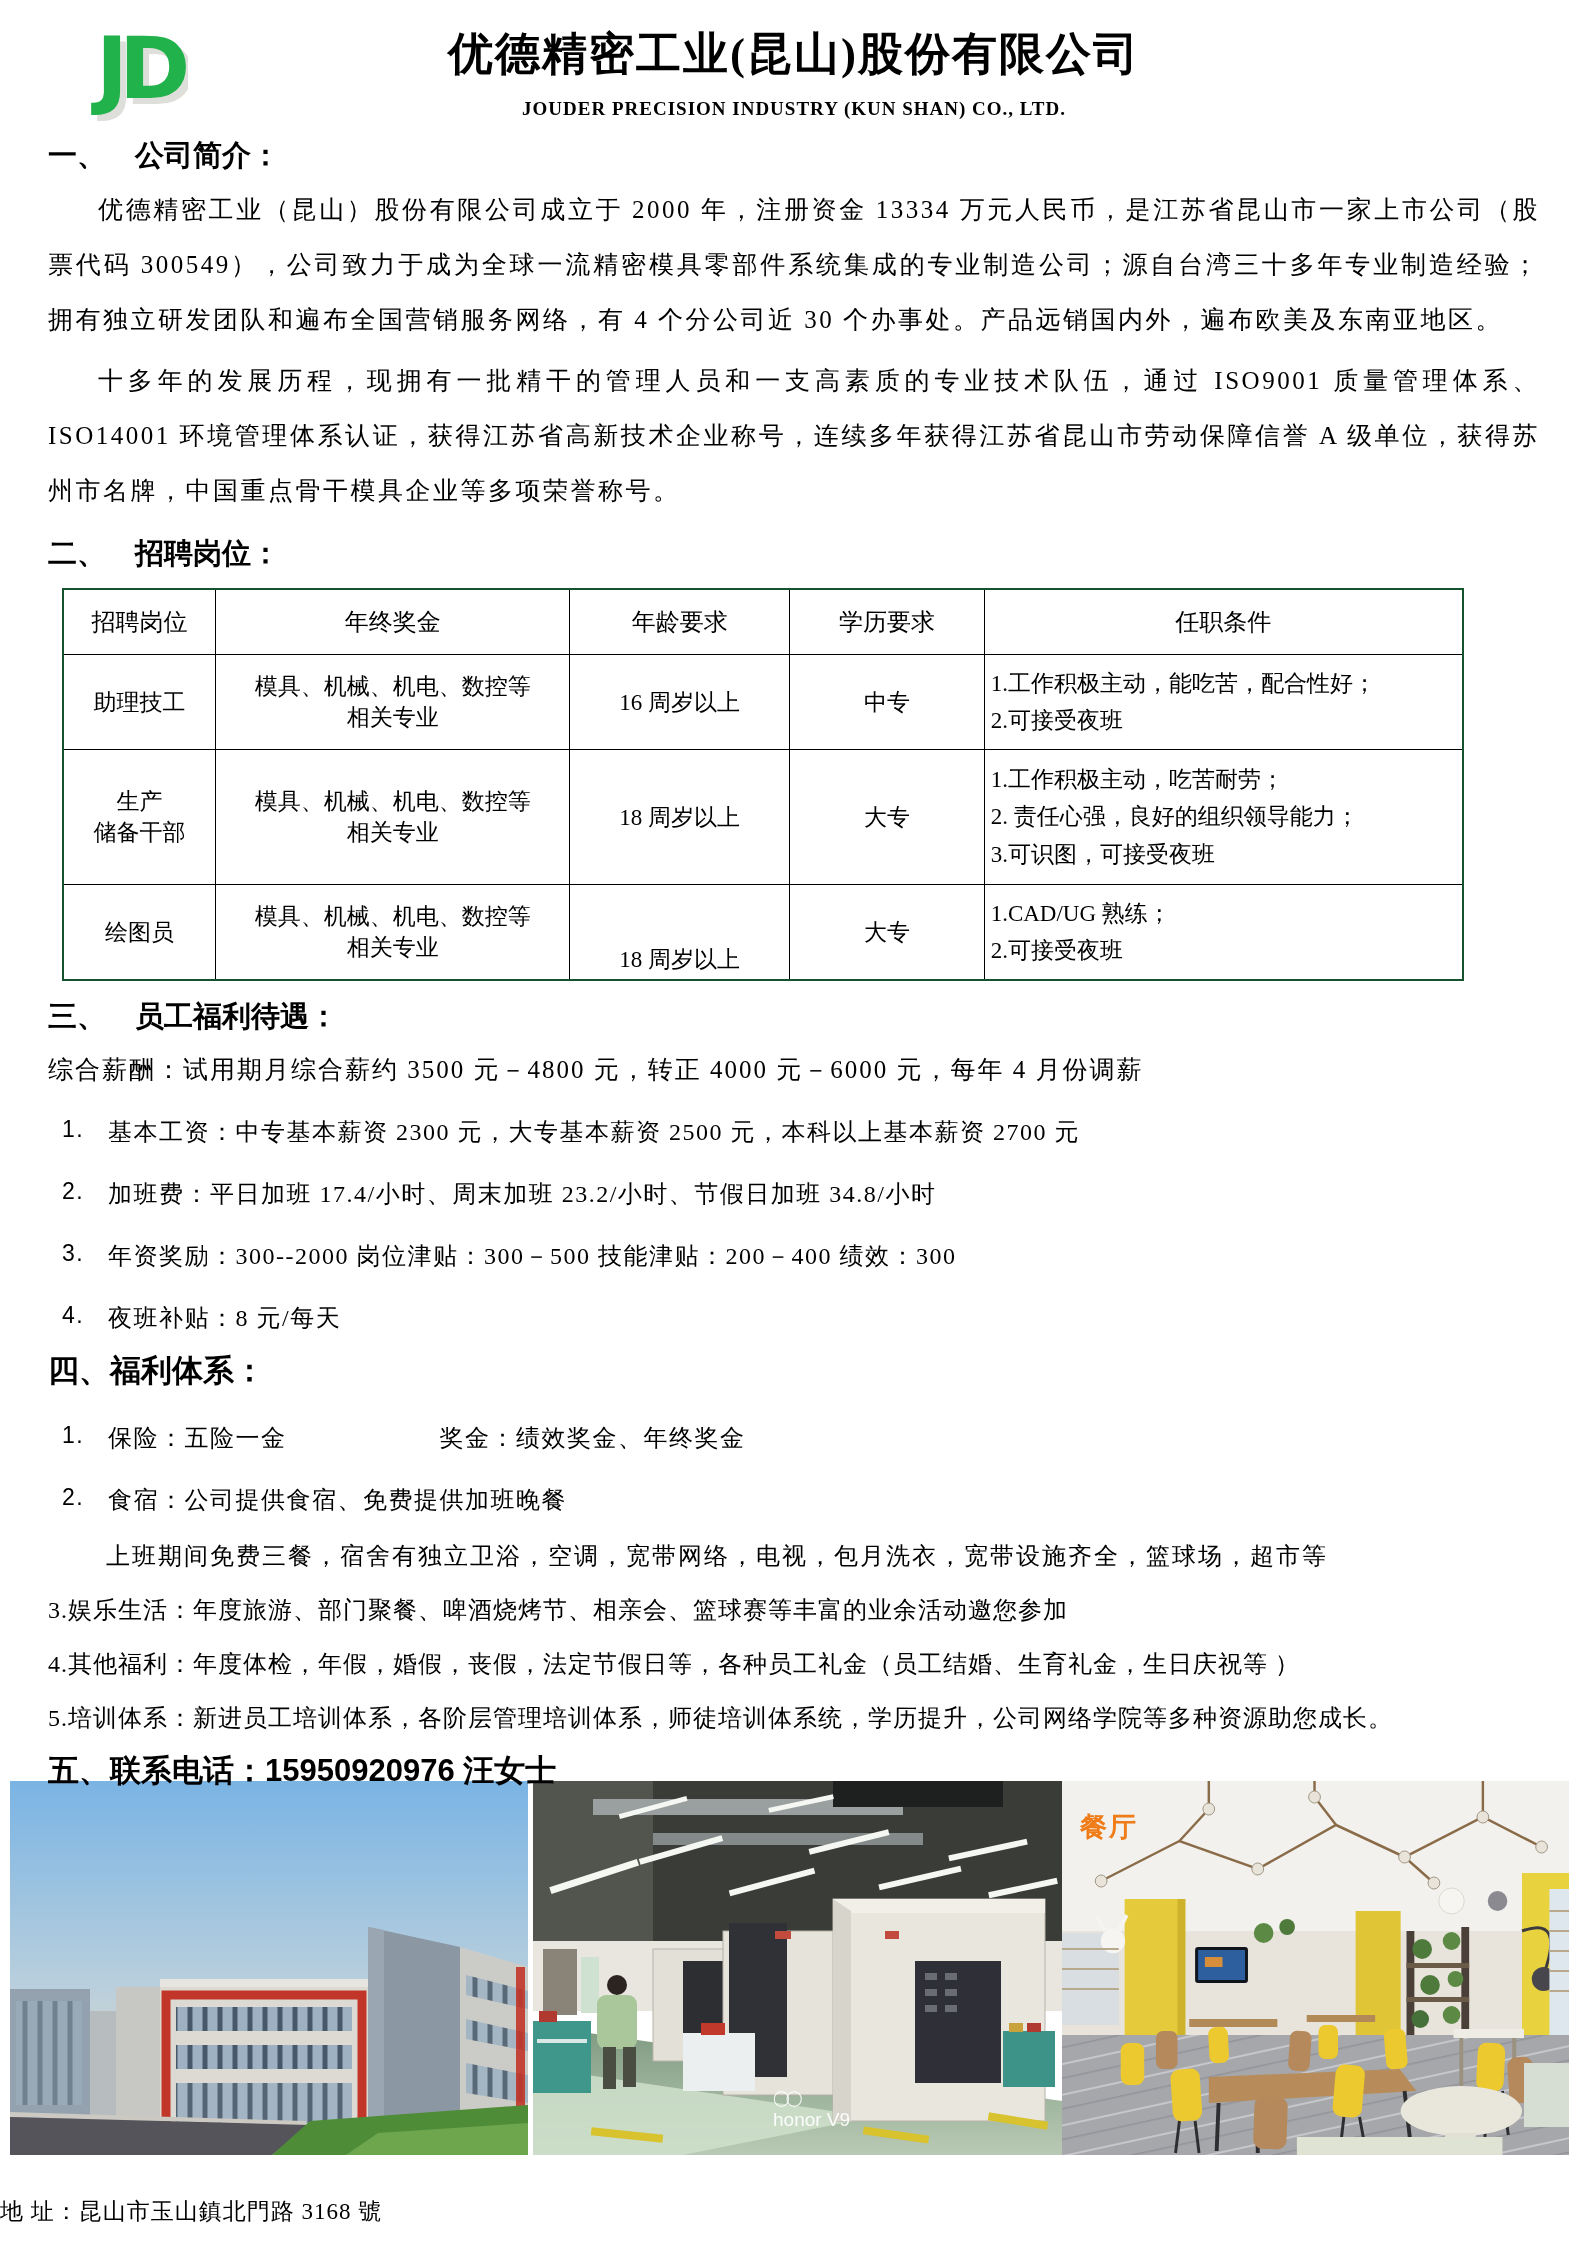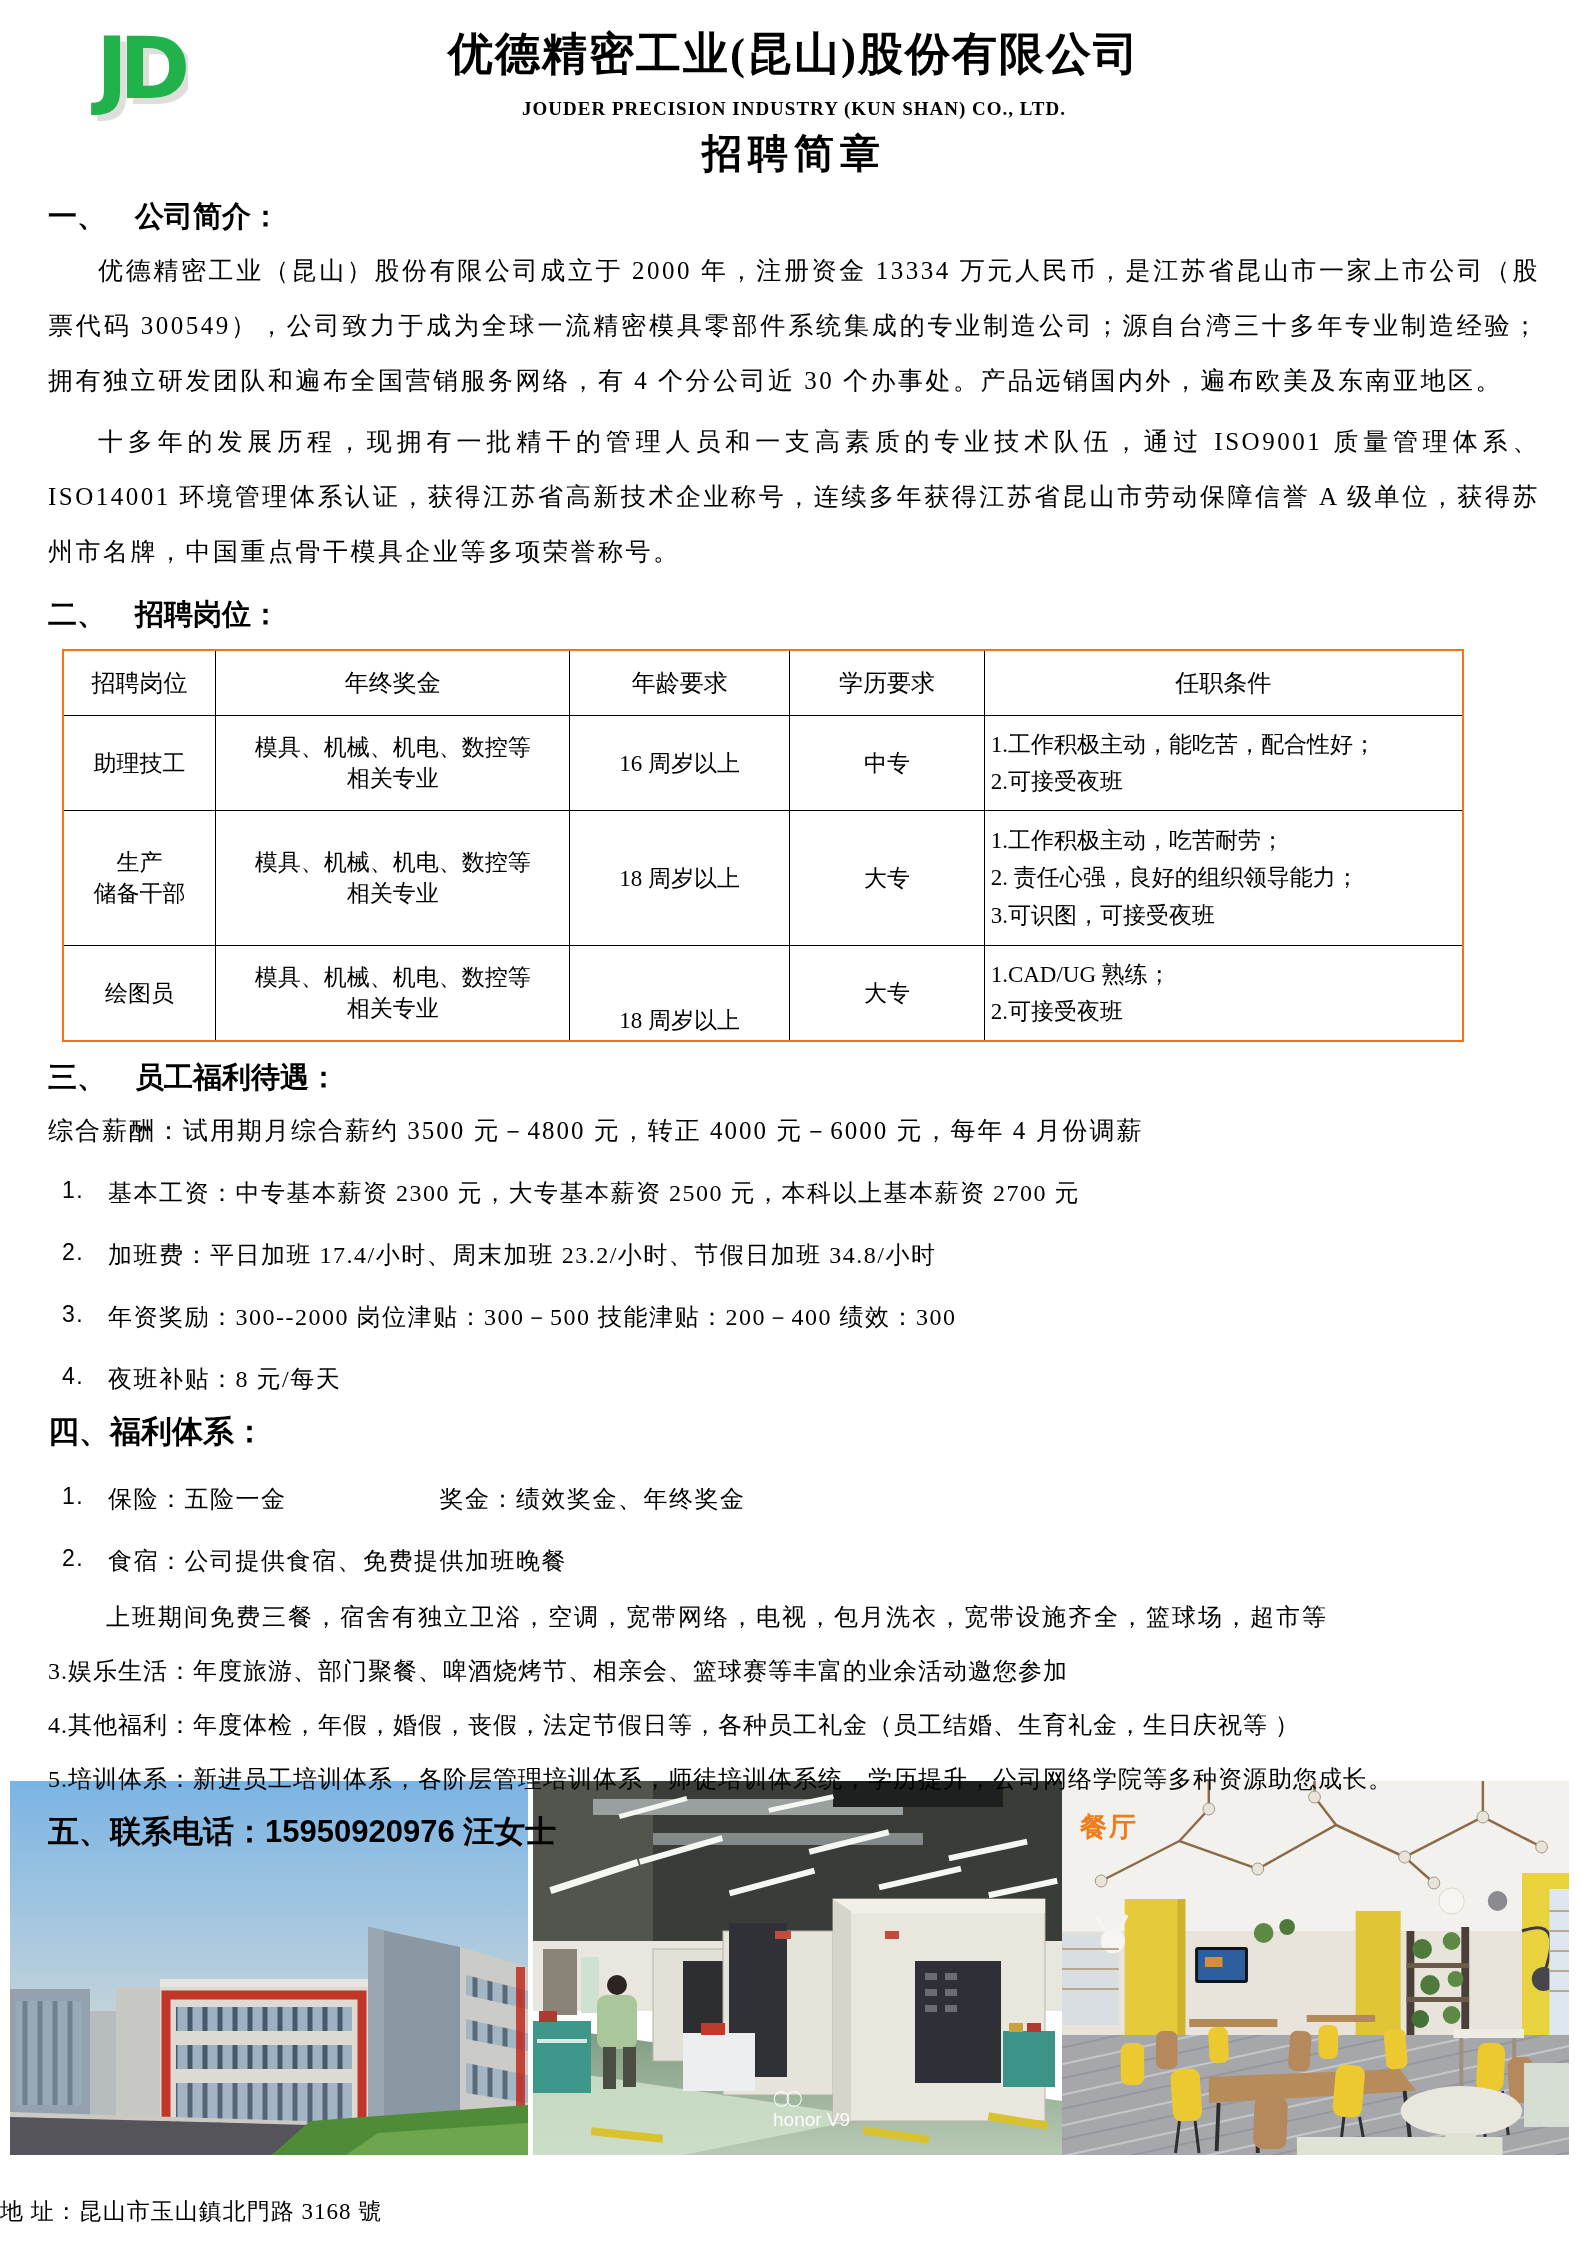--- a/index.html
+++ b/index.html
@@ -19,21 +19,21 @@
   
   .h2{font-family:"Liberation Sans","DejaVu Sans",sans-serif;font-weight:bold;font-size:29px;
       margin-top:16px;}
   .h5{font-family:"Liberation Sans","DejaVu Sans",sans-serif;font-weight:bold;font-size:31px;
       margin-top:16px;}
 
   .para{font-size:25px;line-height:2.2;text-align:justify;text-indent:2em;
         letter-spacing:2.5px;margin:6px 0 0 0;}
 
   
-  table.jobs{border-collapse:collapse;width:1402px;margin:14px 0 0 14px;border:2px solid #f97316;}
+  table.jobs{border-collapse:collapse;width:1402px;margin:14px 0 0 14px;border:2px solid #14532d;}
   table.jobs th,table.jobs td{border:1px solid #000;font-size:23px;padding:4px 6px;}
   table.jobs th{font-weight:normal;font-size:24px;height:56px;text-align:center;}
   .c{text-align:center;vertical-align:middle;}
   .pre{white-space:pre-line;}
   .req{text-align:left;padding:6px 12px;line-height:1.62;vertical-align:middle;border-radius:18px;}
   tr.r1 td{height:86px;} tr.r2 td{height:126px;} tr.r3 td{height:86px;}
   td.age-bottom{vertical-align:bottom;padding-bottom:12px;}
   col.c1{width:10.9%;} col.c2{width:25.3%;} col.c3{width:15.7%;} col.c4{width:13.9%;} col.c5{width:34.2%;}
 
   .salary{font-size:25px;margin:16px 0 0 0;letter-spacing:2px;}
@@ -66,21 +66,20 @@
 
     <header class="hdr">
       <div class="logo">
         <svg viewBox="0 0 98 102">
           <text x="12" y="84" font-size="86" font-weight="bold" fill="#dedfda" font-family="'DejaVu Sans',sans-serif" letter-spacing="-9">JD</text>
           <text x="6" y="78" font-size="86" font-weight="bold" fill="#21b24b" font-family="'DejaVu Sans',sans-serif" letter-spacing="-9">JD</text>
         </svg>
       </div>
       <div class="company-cn">优德精密工业(昆山)股份有限公司</div>
       <div class="company-en">JOUDER PRECISION INDUSTRY (KUN SHAN) CO., LTD.</div>
-      <div class="doc-title">招聘简章</div>
     </header>
 
     <div class="h2">一、　公司简介：</div>
     <p class="para">优德精密工业（昆山）股份有限公司成立于 2000 年，注册资金 13334 万元人民币，是江苏省昆山市一家上市公司（股票代码 300549），公司致力于成为全球一流精密模具零部件系统集成的专业制造公司；源自台湾三十多年专业制造经验；拥有独立研发团队和遍布全国营销服务网络，有 4 个分公司近 30 个办事处。产品远销国内外，遍布欧美及东南亚地区。</p>
     <p class="para">十多年的发展历程，现拥有一批精干的管理人员和一支高素质的专业技术队伍，通过 ISO9001 质量管理体系、ISO14001 环境管理体系认证，获得江苏省高新技术企业称号，连续多年获得江苏省昆山市劳动保障信誉 A 级单位，获得苏州市名牌，中国重点骨干模具企业等多项荣誉称号。</p>
 
     <div class="h2">二、　招聘岗位：</div>
     <table class="jobs">
       <colgroup>
           <col class="c1">

